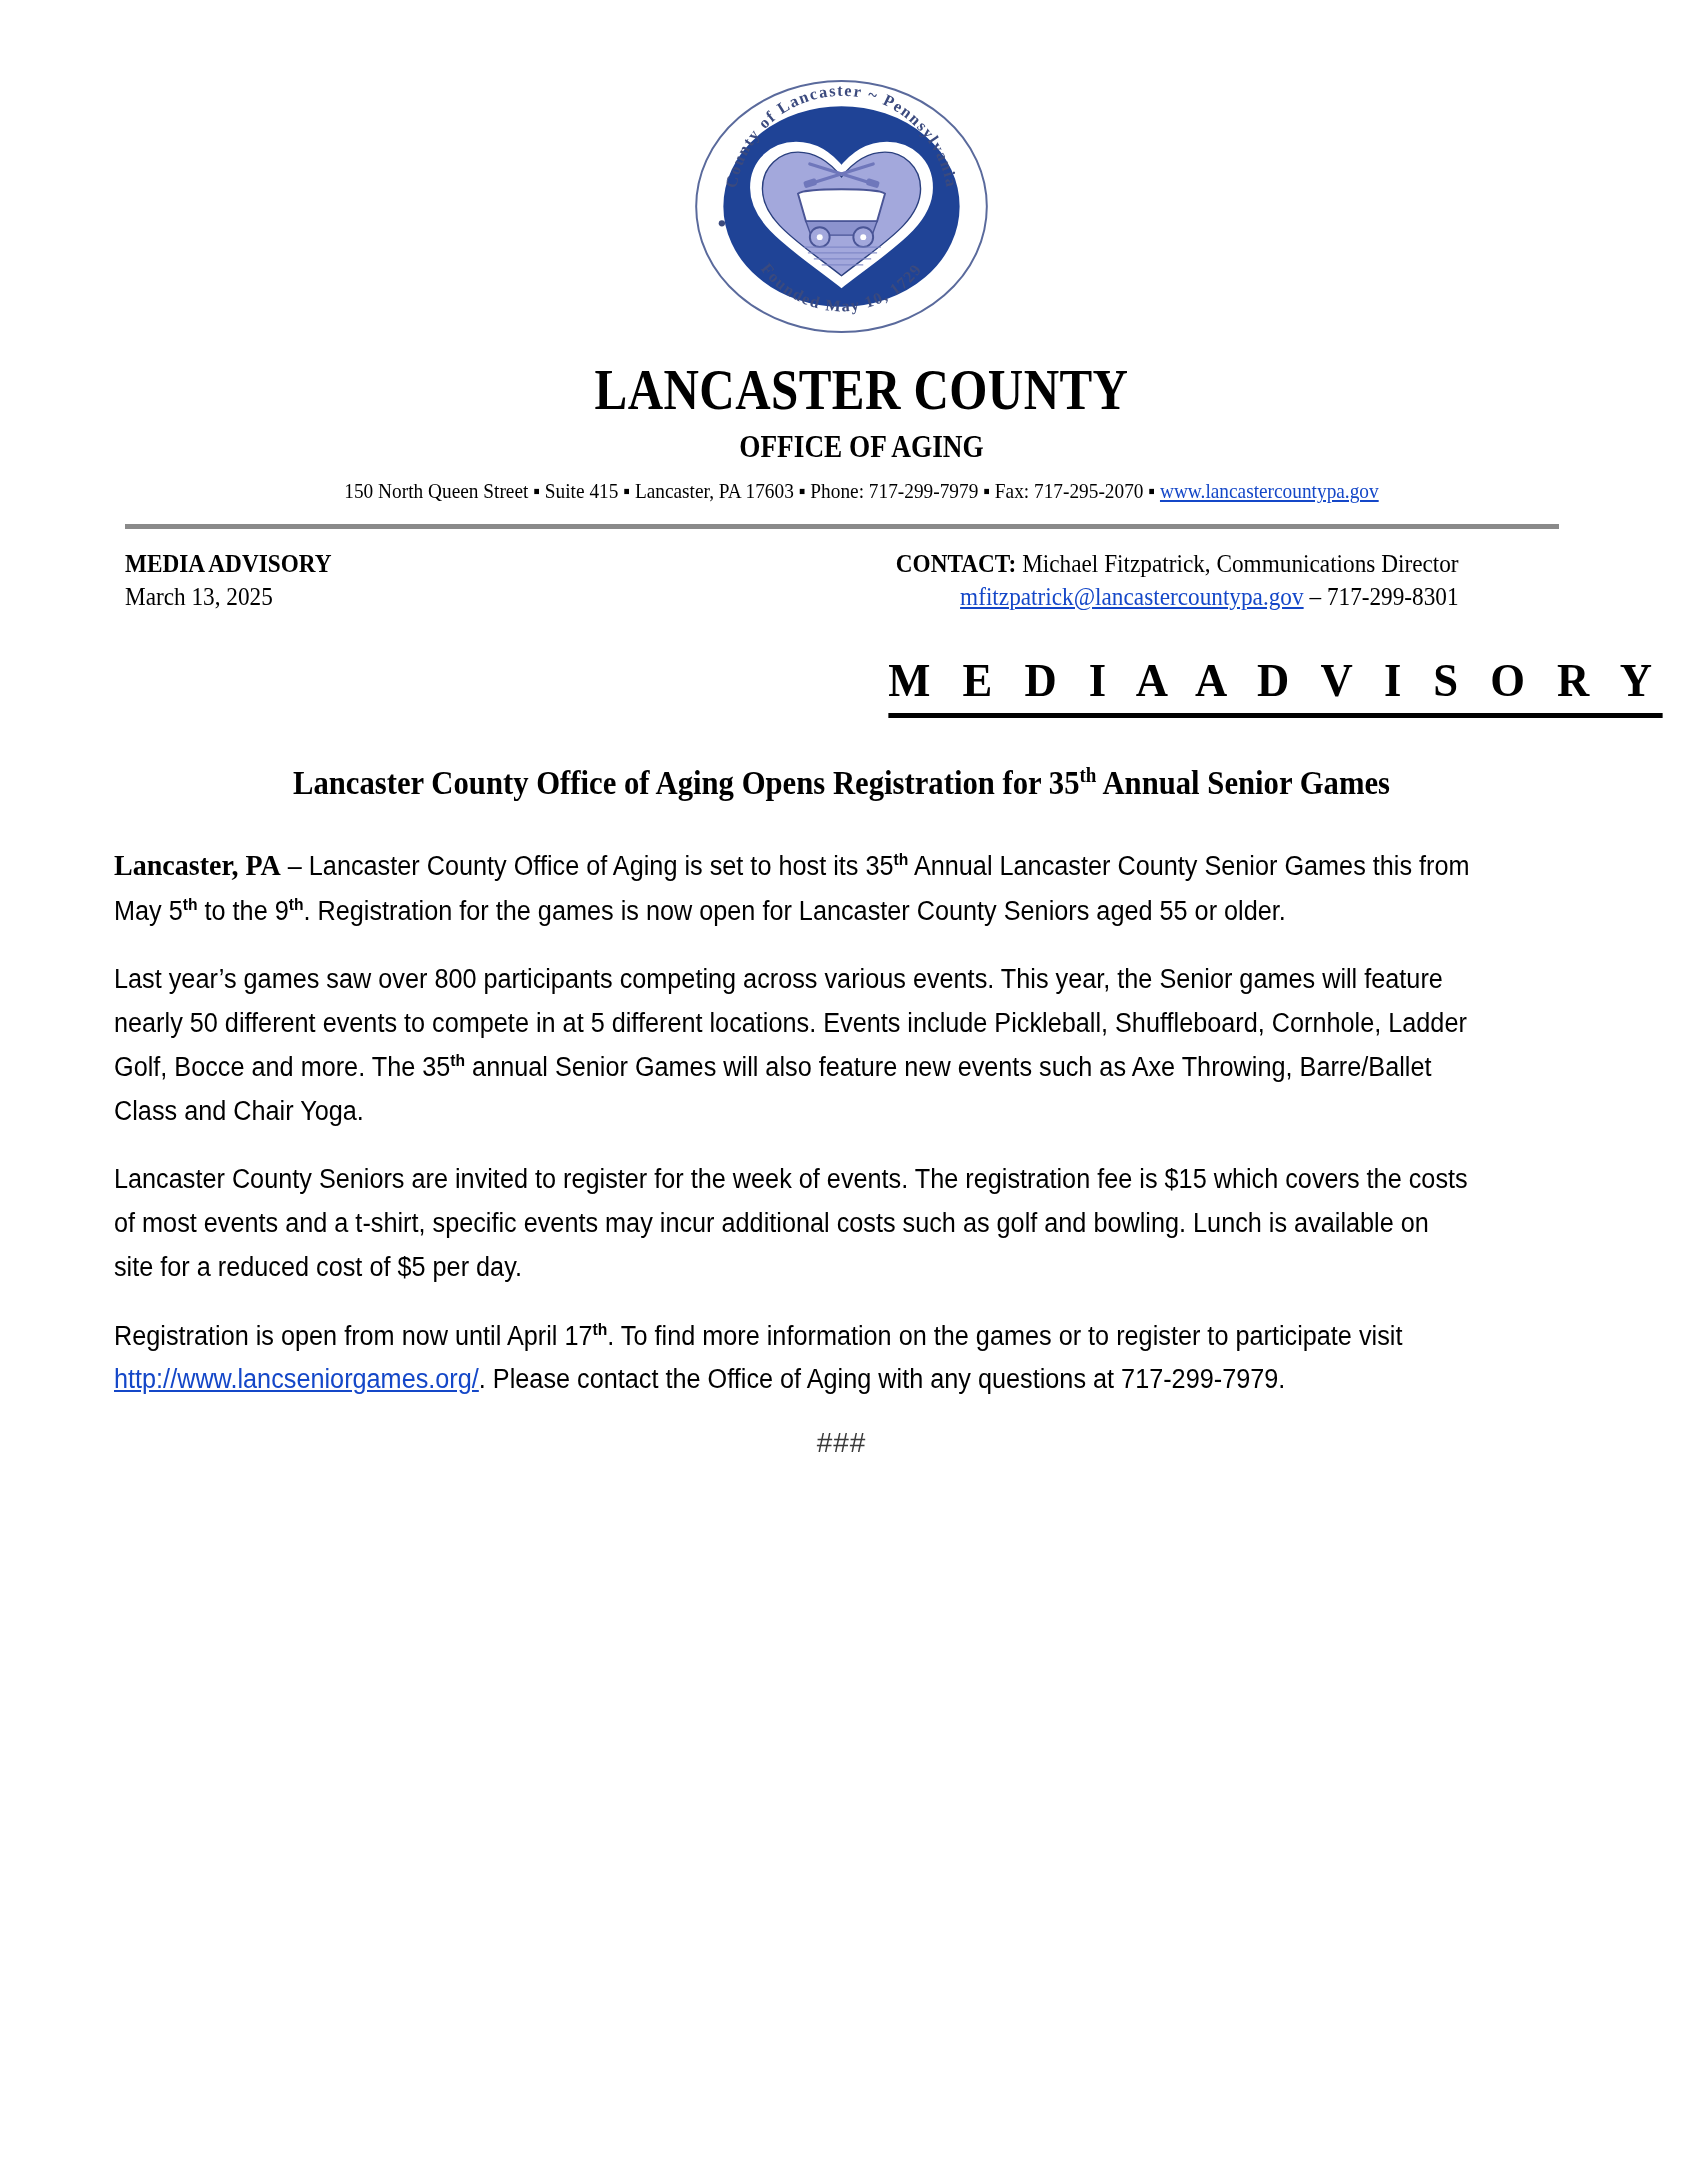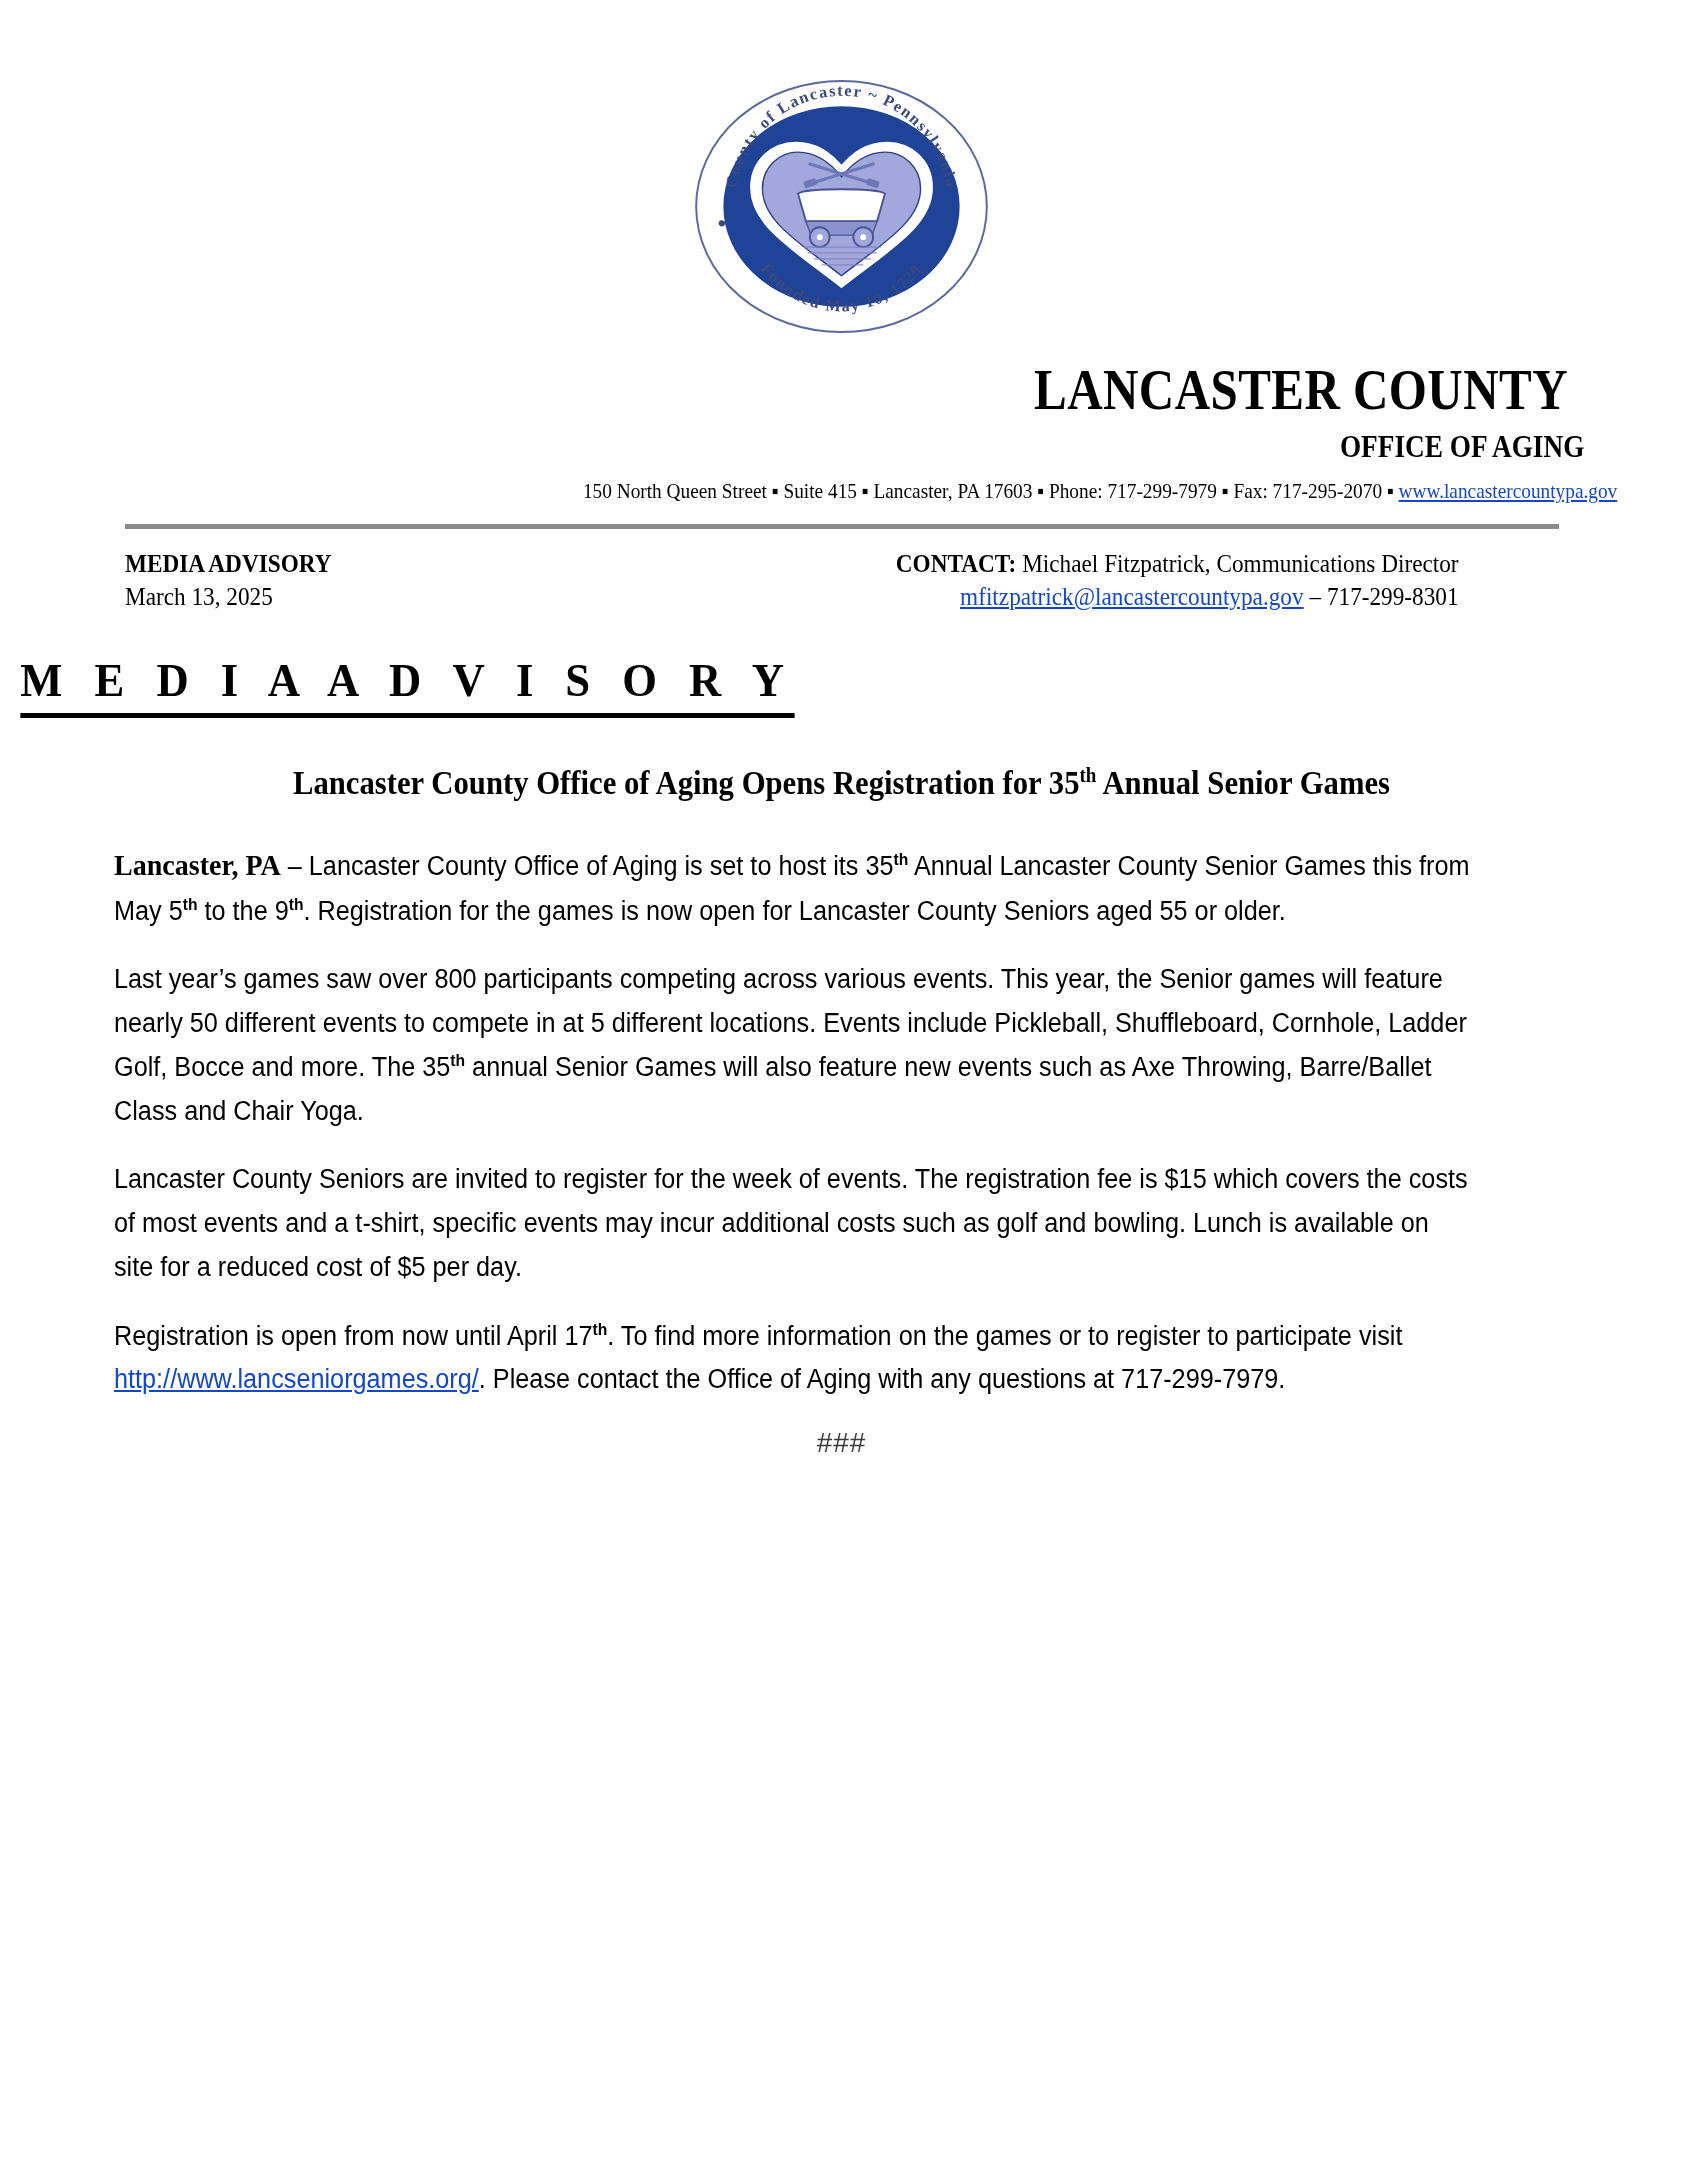--- a/index.html
+++ b/index.html
@@ -32,21 +32,21 @@
     padding-top: 77px;
   }
   .seal {
     width: 297px;
     height: 259px;
     display: block;
   }
 
   
   .letterhead {
-    text-align: right;
+    text-align: center;
     margin-top: 24px;
     padding-left: 40px;
   }
   .lh-county {
     font-family: "Liberation Serif", serif;
     font-weight: bold;
     font-size: 57px;
     line-height: 1.06;
     letter-spacing: 0.5px;
     transform: scaleX(0.86);
@@ -100,21 +100,21 @@
     justify-content: space-between;
     align-items: baseline;
     white-space: nowrap;
   }
   .contact-left { text-align: left; }
   .contact-right { text-align: right; }
   .b { font-weight: bold; }
 
   
   .media-title-wrap {
-    text-align: left;
+    text-align: right;
     margin-top: 40px;
   }
   .media-title {
     display: inline-block;
     font-family: "Liberation Serif", serif;
     font-weight: bold;
     font-size: 47px;
     letter-spacing: 11px;
     padding-bottom: 6px;
     border-bottom: 5px solid #000;

